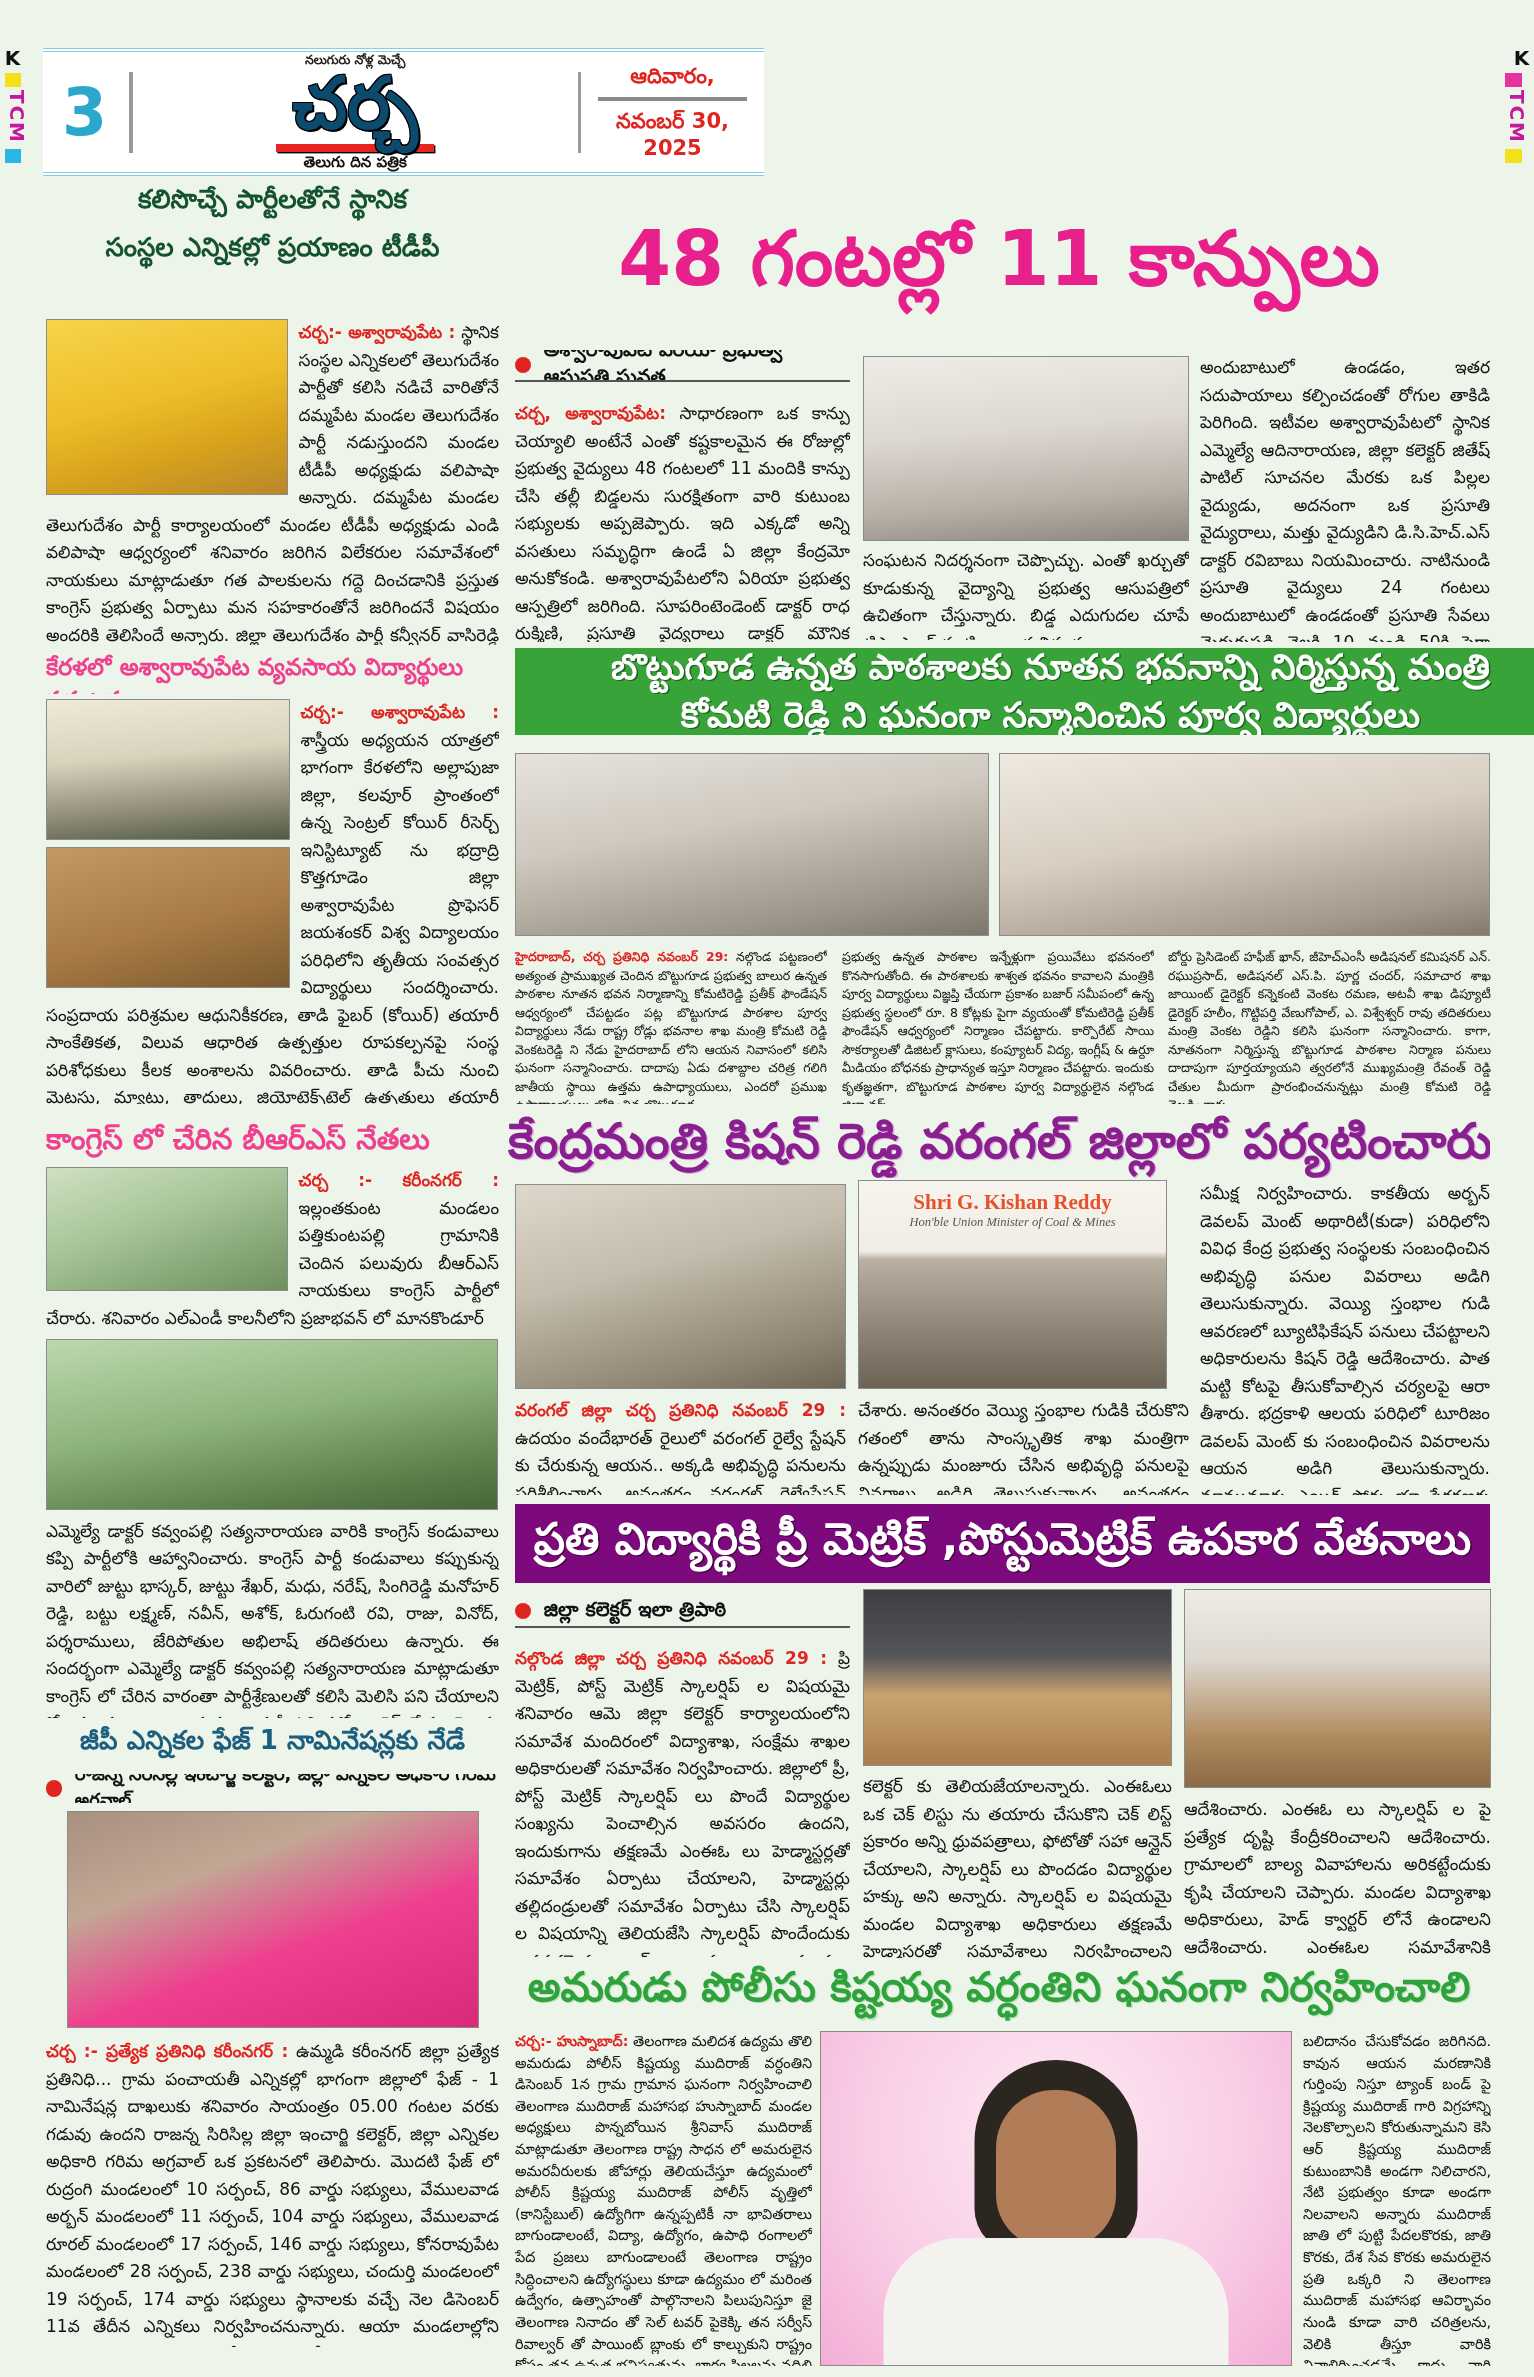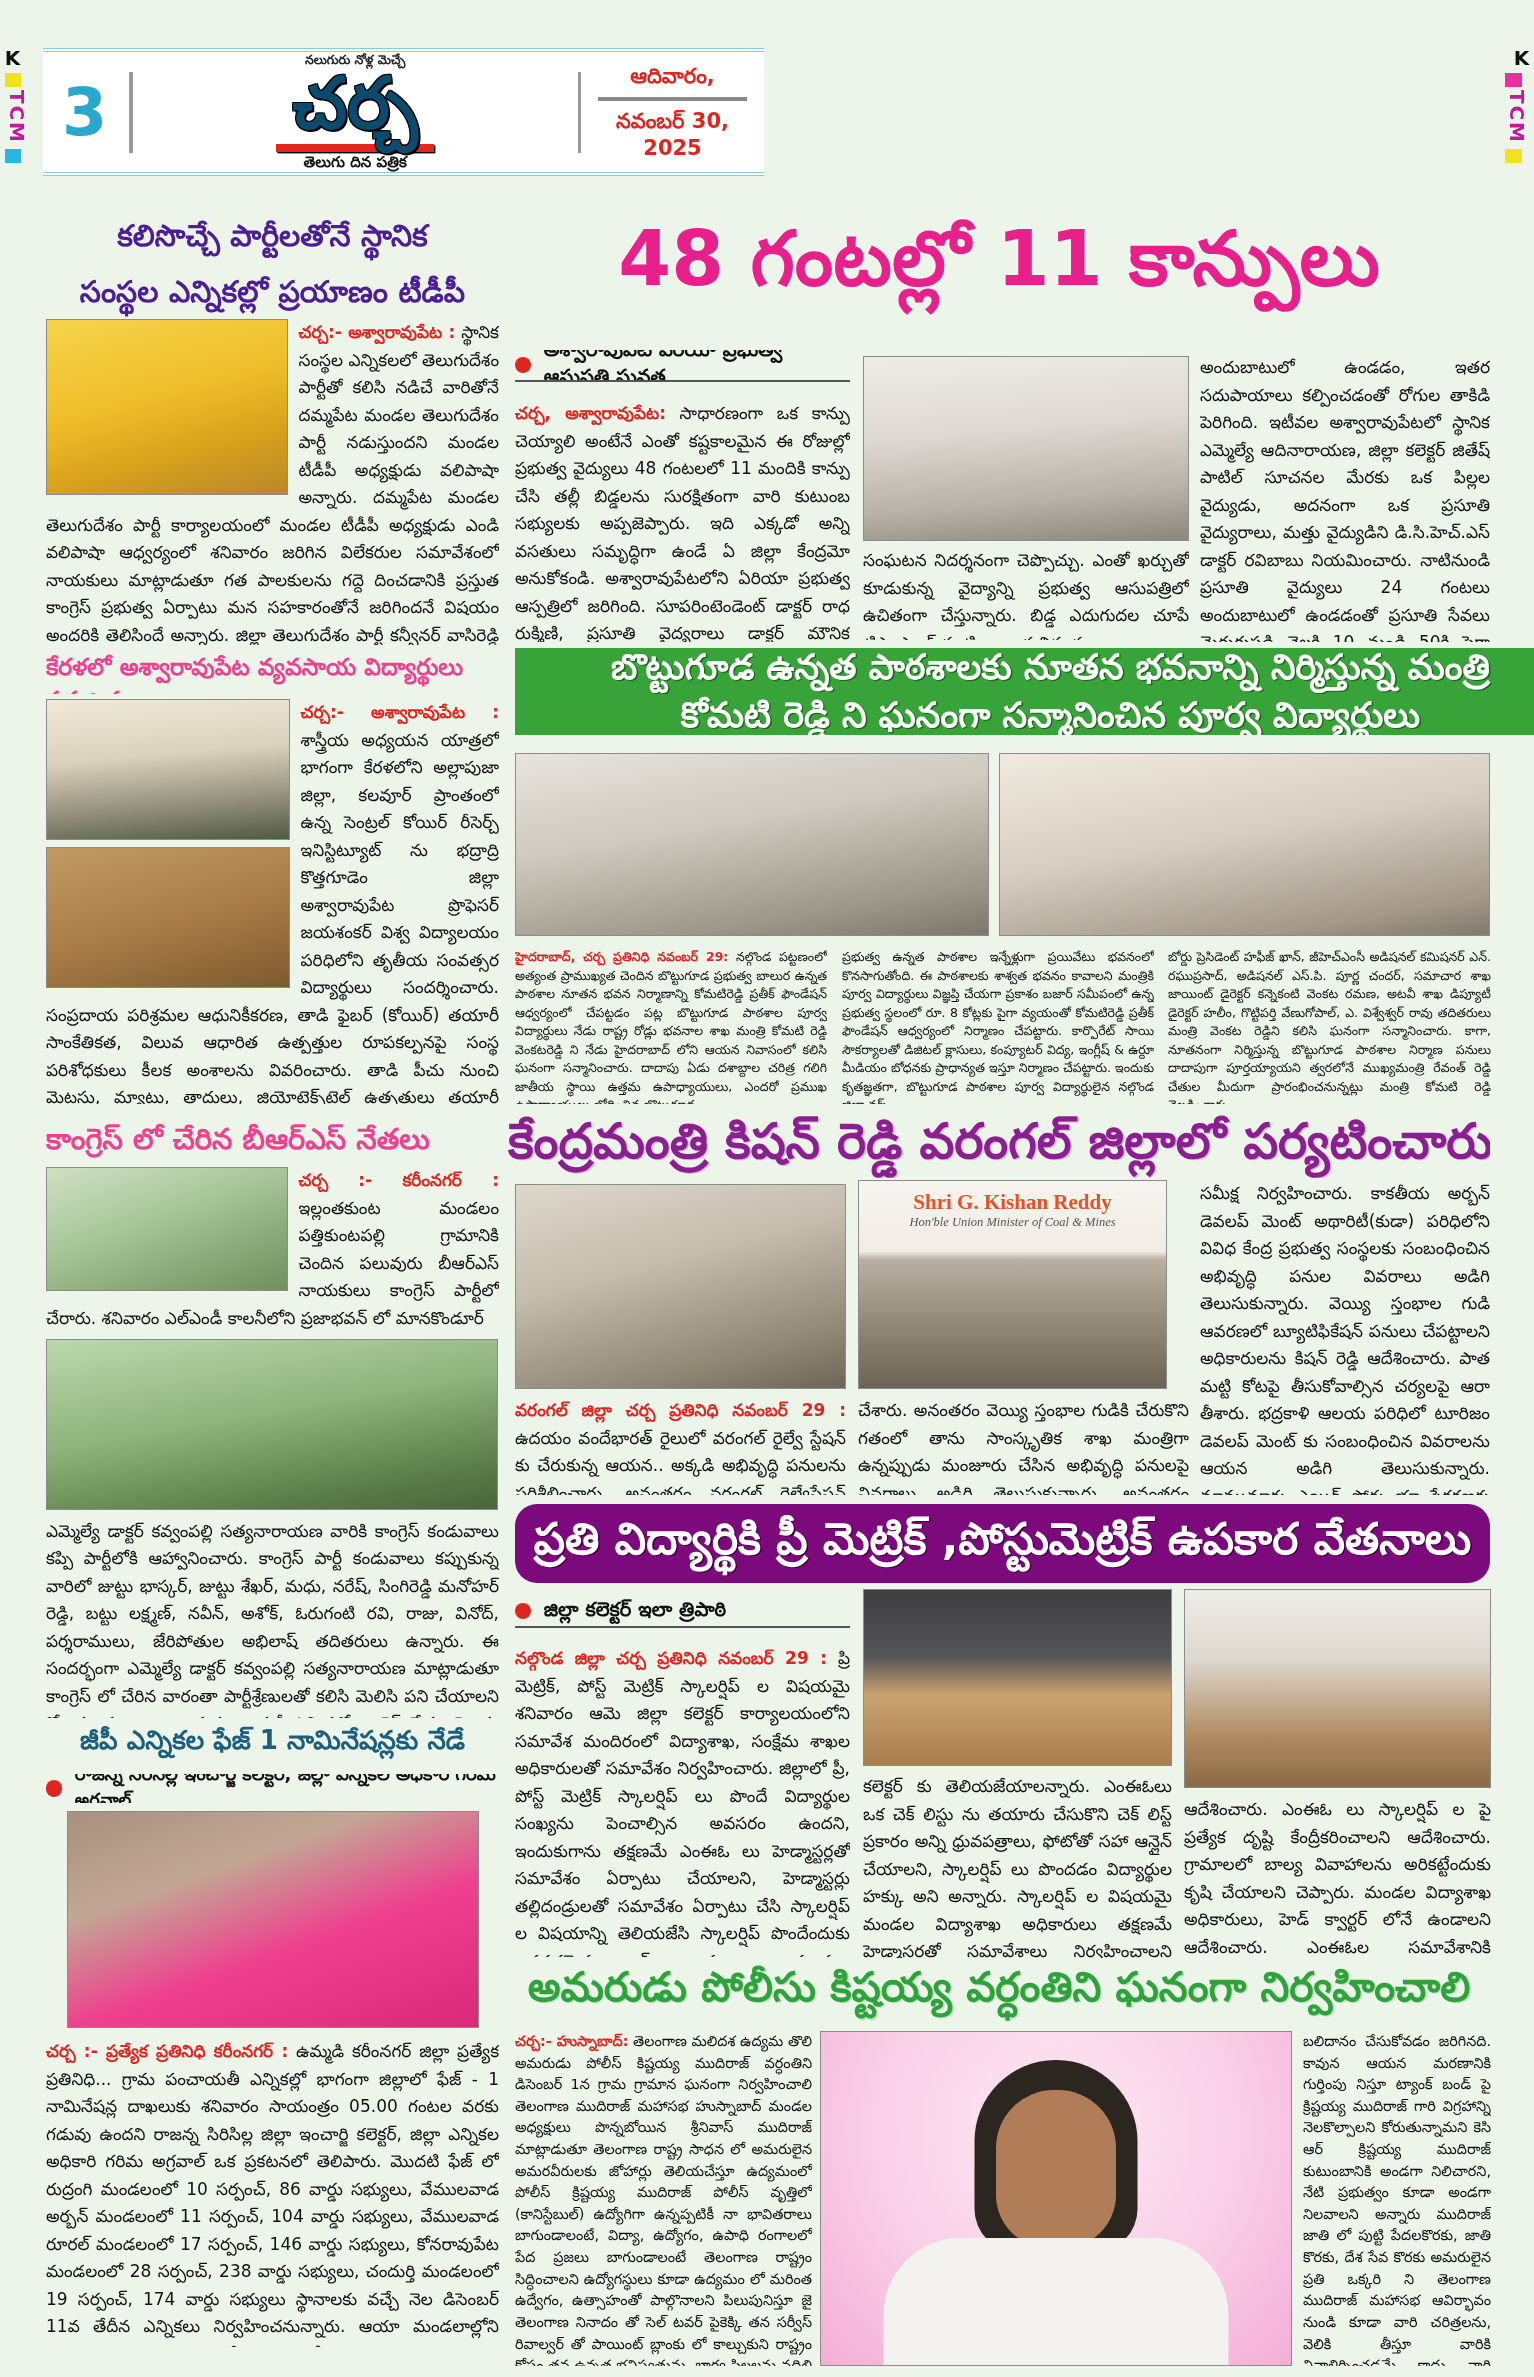--- a/index.html
+++ b/index.html
@@ -67,21 +67,21 @@
       <div class="mast-tag-bottom">తెలుగు దిన పత్రిక</div>
     </div>
     <div class="vrule"></div>
     <div class="datebox">
       <div>ఆదివారం,</div>
       <div class="dhr"></div>
       <div>నవంబర్ 30, 2025</div>
     </div>
   </div>
 
-  <div class="abs headline center" style="left:46px;top:208px;width:453px;height:122px;font-size:30px;line-height:1.85;color:#4c1d95;">
+  <div class="abs headline center" style="left:46px;top:175px;width:453px;height:122px;font-size:26px;line-height:1.85;color:#14532d;">
     <div>కలిసొచ్చే పార్టీలతోనే స్థానిక</div>
     <div>సంస్థల ఎన్నికల్లో ప్రయాణం టీడీపీ</div>
   </div>
   <div class="abs txt body-text" style="left:46px;top:319px;width:453px;height:326px;">
     <div class="ph float-ph" style="width:242px;height:176px;background:linear-gradient(165deg,#f6d44a 0%,#eebd2a 45%,#d9a31c 70%,#b9872a 100%);"></div>
     <p><span class="dateline">చర్చ:- అశ్వారావుపేట :</span>
       <span>స్థానిక సంస్థల ఎన్నికలలో తెలుగుదేశం పార్టీతో కలిసి నడిచే వారితోనే దమ్మపేట మండల తెలుగుదేశం పార్టీ నడుస్తుందని మండల టీడీపీ అధ్యక్షుడు వలిపాషా అన్నారు. దమ్మపేట మండల తెలుగుదేశం పార్టీ కార్యాలయంలో మండల టీడీపీ అధ్యక్షుడు</span>
       <span>ఎండి వలిపాషా ఆధ్వర్యంలో శనివారం జరిగిన విలేకరుల సమావేశంలో నాయకులు మాట్లాడుతూ గత పాలకులను గద్దె దించడానికి ప్రస్తుత కాంగ్రెస్ ప్రభుత్వ ఏర్పాటు మన సహకారంతోనే జరిగిందనే విషయం అందరికి తెలిసిందే అన్నారు. జిల్లా తెలుగుదేశం పార్టీ కన్వీనర్ వాసిరెడ్డి రామనాథం ఆదేశాలతో తెలుగుదేశం పార్టీ స్థానిక సంస్థల ఎన్నికలలో పోటీ చేయాలని, గ్రామ, మండల నాయకత్వం మొత్తం శ్రమించి తమతో కలిసి వచ్చే పార్టీలతో గ్రామ నేతలు ఎవరికి వారు సమన్వయం కుదుర్చుకుని స్థానిక సంస్థల ఎన్నికల్లో నిలబడి పోటీ చేసి గెలుపు దిశగా నడవాలని దమ్మపేట తెలుగుదేశం పార్టీ మండల అధ్యక్షుడు ఎండి వలీపాషా పార్టీ కార్యదర్శి పల్లెల గాంధీ, సొసైటీ వైస్ చైర్మన్ కట్టం ఎర్రప్ప, తెలుగు రైతు అధ్యక్షులు గడ్డిపాటి సత్యనారాయణ, తెలుగుదేశం పార్టీ కార్యకర్తలకు పిలుపునిచ్చారు. ఈ కార్యక్రమంలో మండల తెలుగుదేశం పార్టీ నాయకులు అభిమానులు కార్యకర్తలు పాల్గొన్నారు.</span></p>
   </div>
 
@@ -164,21 +164,21 @@
       <div style="color:#555;font-style:italic;font-size:12.5px;">Hon'ble Union Minister of Coal &amp; Mines</div>
     </div>
   </div>
   <div class="abs txt body-text" style="left:858px;top:1397px;width:331px;height:98px;">
     <p><span>చేశారు. అనంతరం వెయ్యి స్తంభాల గుడికి చేరుకొని గతంలో తాను సాంస్కృతిక శాఖ మంత్రిగా ఉన్నప్పుడు మంజూరు చేసిన అభివృద్ధి పనులపై వివరాలు అడిగి తెలుసుకున్నారు. అనంతరం రుద్రేశ్వర స్వామికి పూజలు నిర్వహించారు. అనంతరం కిషన్ రెడ్డి.. గ్రేటర్ వరంగల్ కార్పొరేషన్ కమిషనర్ చాహత్ బాజ్ పేయితో పాటు ఉన్నతాధికారులతో కలిసి హరిత ప్లాజాలో</span></p>
   </div>
   <div class="abs txt body-text" style="left:1200px;top:1180px;width:290px;height:315px;">
     <p><span>సమీక్ష నిర్వహించారు. కాకతీయ అర్బన్ డెవలప్ మెంట్ అథారిటీ(కుడా) పరిధిలోని వివిధ కేంద్ర ప్రభుత్వ సంస్థలకు సంబంధించిన అభివృద్ధి పనుల వివరాలు అడిగి తెలుసుకున్నారు. వెయ్యి స్తంభాల గుడి ఆవరణలో బ్యూటిఫికేషన్ పనులు చేపట్టాలని అధికారులను కిషన్ రెడ్డి ఆదేశించారు. పాత మట్టి కోటపై తీసుకోవాల్సిన చర్యలపై ఆరా తీశారు. భద్రకాళి ఆలయ పరిధిలో టూరిజం డెవలప్ మెంట్ కు సంబంధించిన వివరాలను ఆయన అడిగి తెలుసుకున్నారు. మామునూరు ఎయిర్ పోర్టు భూ సేకరణకు సంబంధించి వివరాలు అడిగి తెలుసుకున్నారు. భూ సేకరణ పూర్తికాగానే ప్రధాని మోదీతో భూమి పూజ చేయిద్దామని అధికారులకు ఆయన తెలిపారు. కాకతీయ మెగా టెక్స్ టైల్స్ పార్కుకు సంబంధించి భూమి వివరాలను ఆయన అడిగి తెలుసుకున్నారు. ఏఏస్పై అధికారులు సంయుక్తంగా తనిఖీలు నిర్వహించి రిపోర్ట్ ఇవ్వాలని కిషన్ రెడ్డి ఆదేశించారు. అనంతరం కాజీపేటలోని రైల్వే మ్యాను ఫ్యాక్చరింగ్ యూనిట్ ను సంభంధిత అధికారులతో కలిసి సందర్శించారు పనుల పురోగతిపై వివరాలు అడిగి తెలుసుకున్నారు</span></p>
   </div>
 
-  <div class="abs banner" style="left:515px;top:1504px;width:975px;height:79px;background:#7d0a7d;font-size:44px;text-shadow:1.4px 1.4px 0 #40013f;white-space:nowrap;border-radius:22px;">ప్రతి విద్యార్థికి ప్రీ మెట్రిక్ ,పోస్టుమెట్రిక్ ఉపకార వేతనాలు</div>
+  <div class="abs banner" style="left:515px;top:1504px;width:975px;height:79px;background:#7d0a7d;font-size:44px;text-shadow:1.4px 1.4px 0 #40013f;white-space:nowrap;">ప్రతి విద్యార్థికి ప్రీ మెట్రిక్ ,పోస్టుమెట్రిక్ ఉపకార వేతనాలు</div>
   <div class="abs bullet-line" style="left:515px;top:1596px;width:335px;height:30px;font-size:19.6px;border-bottom:2.4px solid #555;">
     <span class="bullet-dot"></span>
     <span>జిల్లా కలెక్టర్ ఇలా త్రిపాఠి</span>
   </div>
   <div class="abs txt body-text" style="left:515px;top:1645px;width:335px;height:312px;">
     <p><span class="dateline">నల్గొండ జిల్లా చర్చ ప్రతినిధి నవంబర్ 29 :</span>
       <span>ప్రి మెట్రిక్, పోస్ట్ మెట్రిక్ స్కాలర్షిప్ ల విషయమై శనివారం ఆమె జిల్లా కలెక్టర్ కార్యాలయంలోని సమావేశ మందిరంలో విద్యాశాఖ, సంక్షేమ శాఖల అధికారులతో సమావేశం నిర్వహించారు. జిల్లాలో ప్రీ, పోస్ట్ మెట్రిక్ స్కాలర్షిప్ లు పొందే విద్యార్థుల సంఖ్యను పెంచాల్సిన అవసరం ఉందని, ఇందుకుగాను తక్షణమే ఎంఈఓ లు హెడ్మాస్టర్లతో సమావేశం ఏర్పాటు చేయాలని, హెడ్మాస్టర్లు తల్లిదండ్రులతో సమావేశం ఏర్పాటు చేసి స్కాలర్షిప్ ల విషయాన్ని తెలియజేసి స్కాలర్షిప్ పొందేందుకు అవసరమైన ఆధార్, బ్యాంకు ఖాతా, కులము, ఆదాయ ధ్రువపత్రాలు వంటివి సమర్పించే విధంగా చర్యలు తీసుకోవాలన్నారు. స్కాలర్షిప్ ల మంజూరు విషయంలో బ్యాంకు ఖాతా ప్రారంభించేందుకు బ్యాంక్ అధికారులతో మాట్లాడాలని, అదేవిధంగా కులము, ఆదాయ ధ్రువపత్రాల జారీ విషయంలో తహసిల్దార్ తో మాట్లాడిన తర్వాత సమస్య ఉంటే నేరుగా రెవెన్యూ అదనపు</span></p>
   </div>
   <div class="abs ph" style="left:863px;top:1589px;width:309px;height:177px;background:linear-gradient(180deg,#3e3e42 0%,#55555a 38%,#caa271 60%,#a87d4e 100%);"></div>
   <div class="abs txt body-text" style="left:863px;top:1773px;width:309px;height:185px;">

